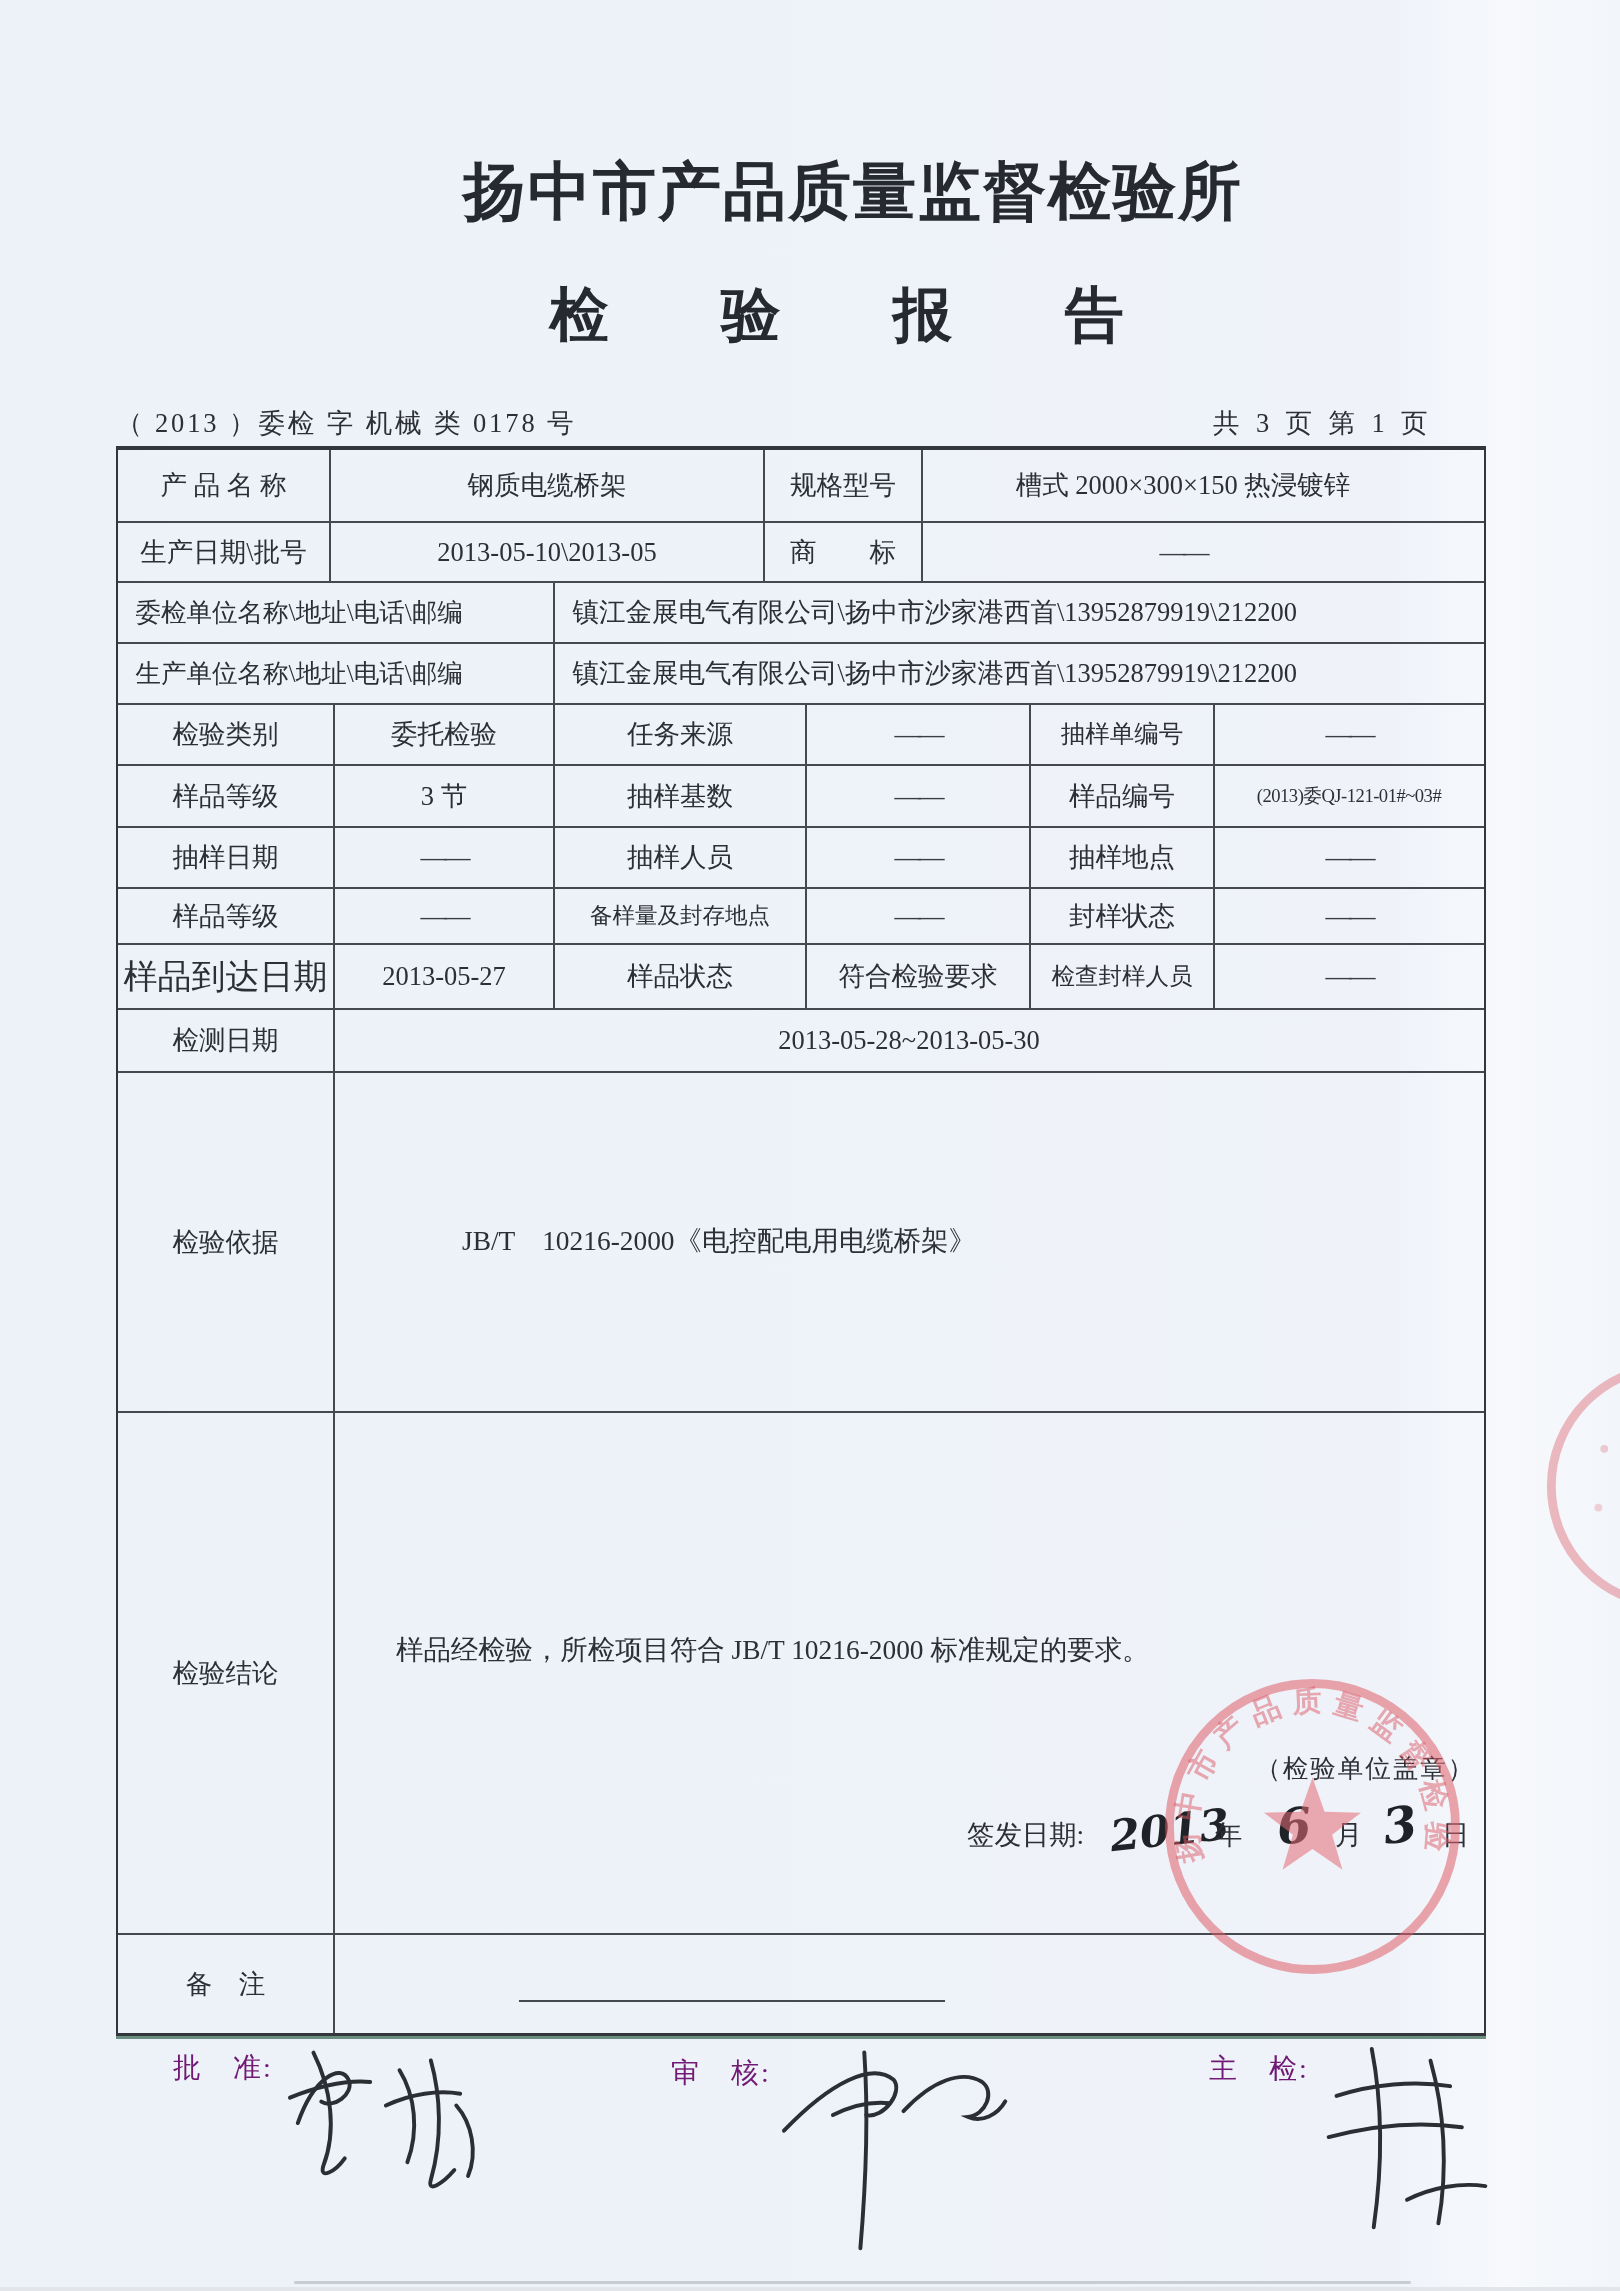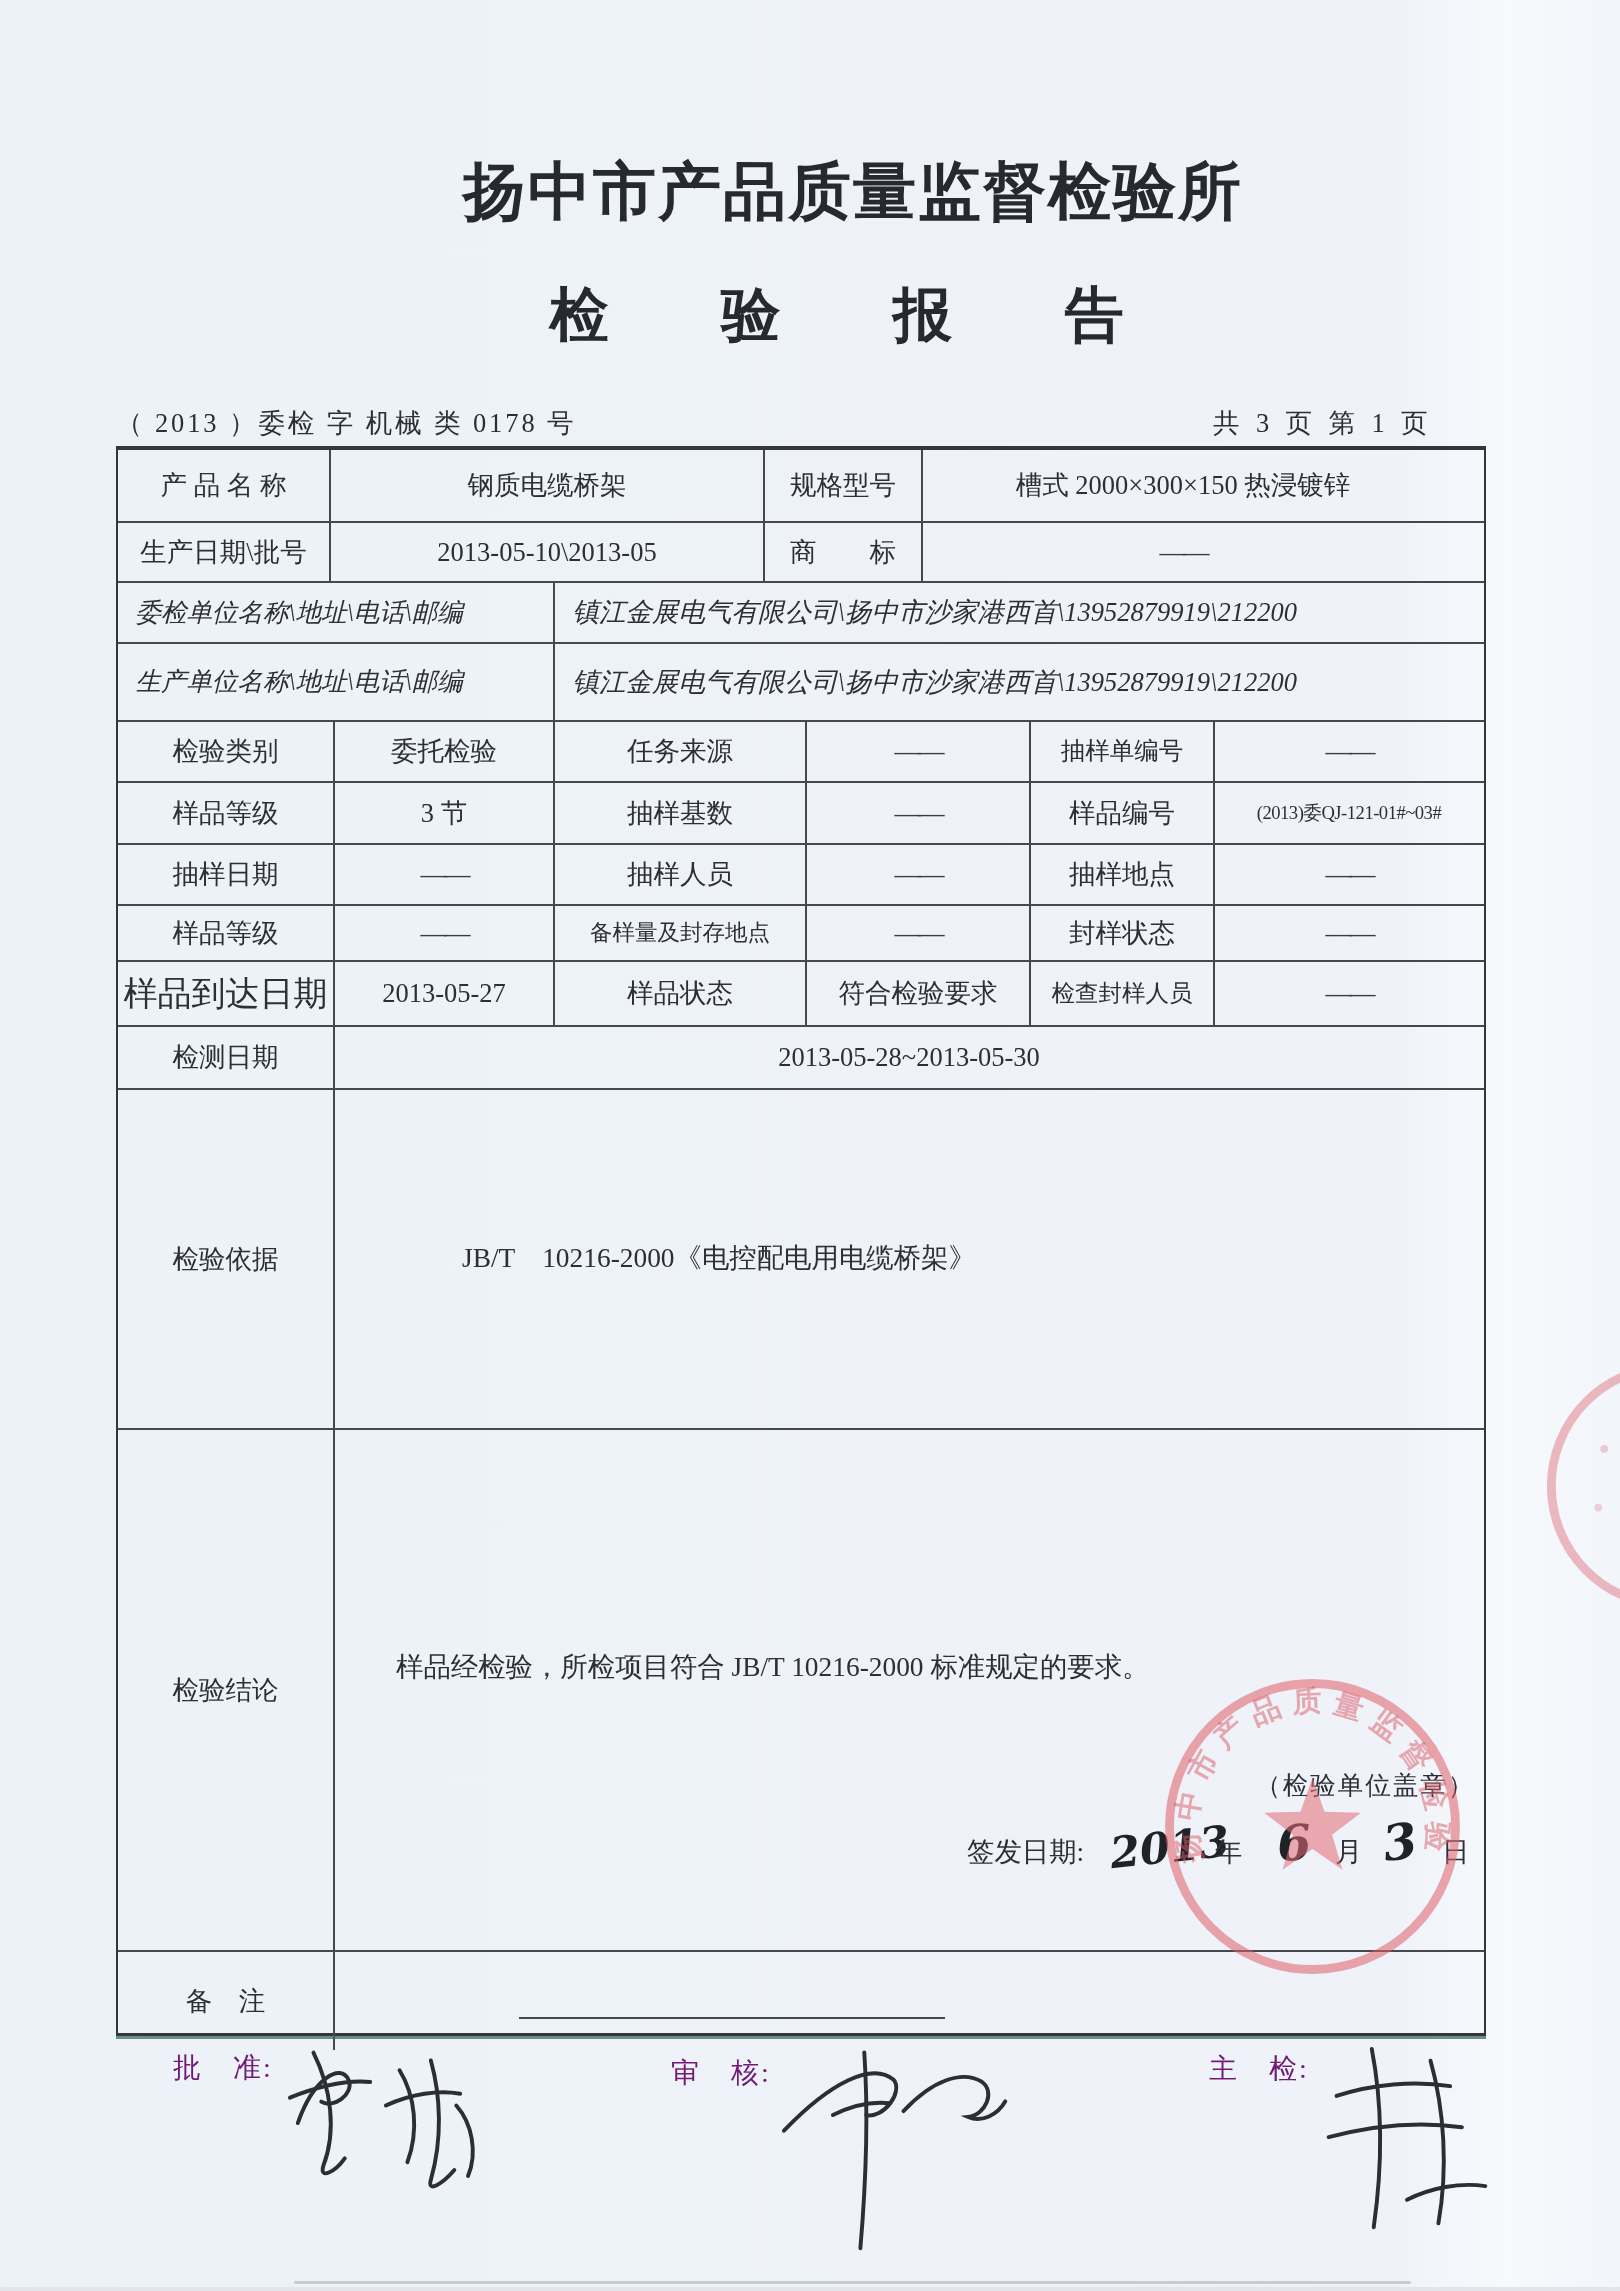--- a/index.html
+++ b/index.html
@@ -14,21 +14,21 @@
   .doc-number{left:116px;top:405px;font-size:26.5px;color:#2c2f35;letter-spacing:2.9px;}
   .pagination{left:1213px;top:405px;font-size:26.5px;color:#2c2f35;letter-spacing:4.9px;}
   .tbl{left:116px;top:446px;width:1370px;height:1590px;box-sizing:border-box;
        border:2.9px solid #33363b;border-top-width:4.9px;border-bottom-width:3.9px;}
   .tbl-green-edge{left:116px;top:2036px;width:1370px;height:2.9px;background:#3c6b55;opacity:.75;}
   .r{display:flex;border-bottom:2px solid #45484d;box-sizing:border-box;}
   .r.lastrow{border-bottom:none;}
   .c{border-right:2px solid #45484d;box-sizing:border-box;display:flex;align-items:center;
      justify-content:center;font-size:26.5px;color:#2c2f35;text-align:center;line-height:1.15;}
   .c.lastc{border-right:none;}
-  .c.leftal{justify-content:flex-start;text-align:right;font-style:italic;}
+  .c.leftal{justify-content:flex-start;text-align:right;}
   .cw1{width:217px}.cw2{width:220px}.cw3{width:252px}.cw4{width:224px}.cw5{width:184px}.cw6{width:268px}
   .ca{width:213px}.cb{width:434px}.cc{width:158px}.cd{width:520px}
   .ce{width:437px}.cf{width:927px}
   .cg{width:217px}.ch{width:1148px}
   .dash{letter-spacing:-2.9px;color:#393d43;font-weight:500;}
   .small19{font-size:18.6px;letter-spacing:-0.5px;}
   .small23{font-size:22.5px;}
   .pad18{padding-left:17.6px;}
   .basis-val{justify-content:flex-start;text-align:left;padding-left:127px;font-size:27.4px;}
   .rel{position:relative;}
@@ -72,21 +72,21 @@
     <div class="c cd lastc">
         <span class="dash">——</span>
       </div>
   </div>
 
   <div class="r" style="height:61px">
     <div class="c ce leftal pad18" style="font-size:25.5px">委检单位名称\地址\电话\邮编</div>
     <div class="c cf lastc leftal pad18">镇江金展电气有限公司\扬中市沙家港西首\13952879919\212200</div>
   </div>
 
-  <div class="r" style="height:78px">
+  <div class="r" style="height:61px">
     <div class="c ce leftal pad18" style="font-size:25.5px">生产单位名称\地址\电话\邮编</div>
     <div class="c cf lastc leftal pad18">镇江金展电气有限公司\扬中市沙家港西首\13952879919\212200</div>
   </div>
 
   <div class="r" style="height:61px">
     <div class="c cw1">检验类别</div>
     <div class="c cw2">委托检验</div>
     <div class="c cw3">任务来源</div>
     <div class="c cw4">
         <span class="dash">——</span>

